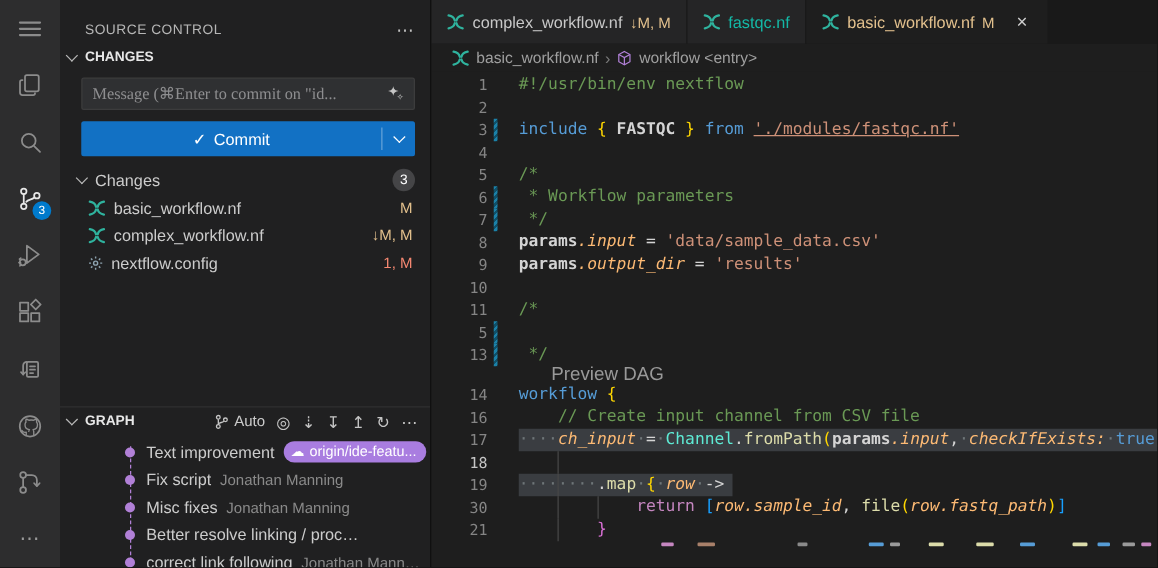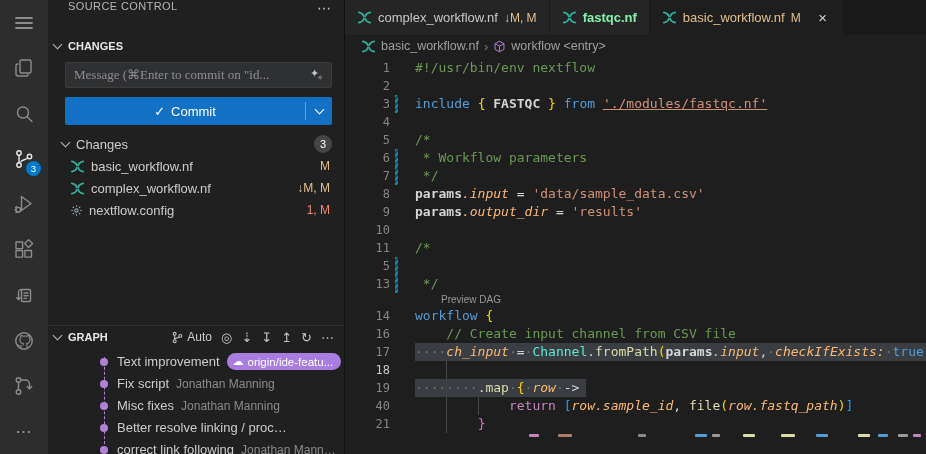--- a/index.html
+++ b/index.html
@@ -12,21 +12,21 @@
   }
   
   .activitybar { width:48px; background:#2d2d2e; flex:none; display:flex; flex-direction:column; align-items:center; }
   .ab-item { width:48px; height:47px; display:flex; align-items:center; justify-content:center; position:relative; cursor:pointer; color:#8c8c8c; }
   .ab-item svg { display:block; }
   .ab-item.active { color:#e7e7e7; }
   .ab-badge { position:absolute; right:7px; bottom:6px; min-width:15px; height:15px; border-radius:8px; background:#007acc; color:#fff; font-size:9.5px; display:flex; align-items:center; justify-content:center; padding:0 2px; }
   .ab-ellipsis { font-size:16px; letter-spacing:1px; color:#9a9a9a; }
   
   .sidebar { width:297px; flex:none; background:#202021; border-right:1px solid #101010; display:flex; flex-direction:column; position:relative; }
-  .sb-title { height:35px; display:flex; padding:0 12px 0 20px; color:#b6b6b6; font-size:11px; letter-spacing:.4px; flex:none; }
+  .sb-title { height:35px; display:flex; align-items:center; padding:12px 12px 0 20px; color:#b6b6b6; font-size:11px; letter-spacing:.4px; flex:none; }
   .sb-title .grow { flex:1; }
   .more-dots { color:#c2c2c2; font-size:14px; letter-spacing:1px; cursor:pointer; }
   .chev { width:7px; height:7px; border-right:1.4px solid #b9b9b9; border-bottom:1.4px solid #b9b9b9; transform:rotate(45deg); display:inline-block; margin-right:7px; margin-top:-3px; flex:none; }
   .section-hdr { height:22px; display:flex; align-items:center; padding:0 12px 0 6px; font-size:11px; font-weight:bold; color:#e7e7e7; cursor:pointer; flex:none; }
   .msg-input { margin:5px 12px 7px 17px; height:26px; background:#2f3032; border:1px solid #3c3c3d; border-radius:2px; position:relative; display:flex; align-items:center; flex:none; }
   .msg-input input { background:transparent; border:none; outline:none; color:#cccccc; font-size:13px; padding:0 26px 0 8px; width:100%; font-family:Liberation Serif, serif; }
   .msg-input input::placeholder { color:#8e8e90; }
   .sparkle { position:absolute; right:6px; top:4px; color:#c5c5c5; font-size:11px; cursor:pointer; }
   .sparkle .s2 { font-size:7px; position:relative; top:3px; left:-2px; }
   .commit-btn { margin:2px 12px 8px 17px; height:28px; background:#1271c4; border-radius:2px; display:flex; align-items:stretch; color:#ffffff; cursor:pointer; flex:none; }
@@ -71,21 +71,21 @@
   .code-row.lens-row { height:14px; line-height:13px; }
   .ln { width:45px; flex:none; text-align:right; color:#858585; font-size:12px; user-select:none; }
   .ln.cur { color:#c6c6c6; }
   .gutslot { width:13px; flex:none; position:relative; }
   .gutbar { position:absolute; left:5px; top:0; bottom:0; width:3px; }
   .gutbar.mod { background:repeating-linear-gradient(135deg,#1b81a8 0 2px,#10516a 2px 4px); }
   .gutbar.add { background:#487e02; background:repeating-linear-gradient(135deg,#4ead33 0 2px,#2f6e1c 2px 4px); }
   .ltext { margin-left:12px; white-space:pre; position:relative; }
   .ltext .seg { display:inline; }
   .ltext.sel { background:#3a3d41; padding-right:7px; }
-  .lens-text { margin-left:12px; font-family:"Liberation Sans",sans-serif; font-size:10px; color:#999999; cursor:pointer;padding-left:26px; }
+  .lens-text { margin-left:12px; font-family:"Liberation Sans",sans-serif; font-size:15px; color:#999999; cursor:pointer;padding-left:26px; }
   .indent-guide { position:absolute; top:0; bottom:0; width:0; border-left:1px solid #474747; }
   .tk-pln { color:#d4d4d4; } .tk-kw { color:#569cd6; } .tk-ctrl { color:#c586c0; }
   .tk-str { color:#ce9178; } .tk-strl { color:#ce9178; text-decoration:underline; cursor:pointer; }
   .tk-cm { color:#6a9955; } .tk-fn { color:#dcdcaa; } .tk-type { color:#5eead4; }
   .tk-prop { color:#fdba74;font-style:italic; } .tk-obj { color:#d4d4d4; font-weight:bold; }
   .tk-op { color:#d4d4d4; } .tk-b1 { color:#ffd700; } .tk-b2 { color:#da70d6; }
   .tk-b3 { color:#179fff; } .tk-ws { color:#6f7679; }
   .frag { position:absolute; height:3px; bottom:0; border-radius:1px; }
 </style>
 </head>
@@ -326,21 +326,21 @@
         </div>
         <div class="tab">
           <span style="display: flex;">
             <svg width="15" height="15" viewBox="0 0 16 16" fill="none" stroke="#2fb39e" stroke-width="2" stroke-linecap="round">
               <path d="M2 2.5c4 .8 4.7 2 5.3 4.3"></path>
               <path d="M14 13.5c-4-.8-4.7-2-5.3-4.3"></path>
               <path d="M14 2.5c-4 .8-4.7 2-5.3 4.3"></path>
               <path d="M2 13.5c4-.8 4.7-2 5.3-4.3"></path>
             </svg>
           </span>
-          <span style="color: #86efac; font-weight: bold;">fastqc.nf</span>
+          <span style="color: #14b8a6;">fastqc.nf</span>
         </div>
         <div class="tab active">
           <span style="display: flex;">
             <svg width="15" height="15" viewBox="0 0 16 16" fill="none" stroke="#2fb39e" stroke-width="2" stroke-linecap="round">
               <path d="M2 2.5c4 .8 4.7 2 5.3 4.3"></path>
               <path d="M14 13.5c-4-.8-4.7-2-5.3-4.3"></path>
               <path d="M14 2.5c-4 .8-4.7 2-5.3 4.3"></path>
               <path d="M2 13.5c4-.8 4.7-2 5.3-4.3"></path>
             </svg>
           </span>
@@ -470,21 +470,21 @@
           <span class="gutslot"></span>
           <span class="indent-guide" style="left: 101.32px;"></span>
         </div>
         <div class="code-row">
           <span class="ln">19</span>
           <span class="gutslot"></span>
           <span class="ltext sel"><span class="seg tk-ws">········</span><span class="seg tk-pln">.</span><span class="seg tk-fn">map</span><span class="seg tk-ws">·</span><span class="seg tk-b1">{</span><span class="seg tk-ws">·</span><span class="seg tk-prop">row</span><span class="seg tk-ws">·</span><span class="seg tk-op">-&gt;</span></span>
           <span class="indent-guide" style="left: 101.32px;"></span>
         </div>
         <div class="code-row">
-          <span class="ln">40</span>
+          <span class="ln">30</span>
           <span class="gutslot"></span>
           <span class="ltext"><span class="seg tk-pln">            </span><span class="seg tk-ctrl">return</span><span class="seg tk-pln"> </span><span class="seg tk-b3">[</span><span class="seg tk-prop">row.sample_id</span><span class="seg tk-pln">, </span><span class="seg tk-fn">file</span><span class="seg tk-b1">(</span><span class="seg tk-prop">row.fastq_path</span><span class="seg tk-b1">)</span><span class="seg tk-b3">]</span></span>
           <span class="indent-guide" style="left: 101.32px;"></span>
           <span class="indent-guide" style="left: 132.64px;"></span>
         </div>
         <div class="code-row">
           <span class="ln">21</span>
           <span class="gutslot"></span>
           <span class="ltext"><span class="seg tk-pln">        </span><span class="seg tk-b2">}</span></span>
           <span class="indent-guide" style="left: 101.32px;"></span>

